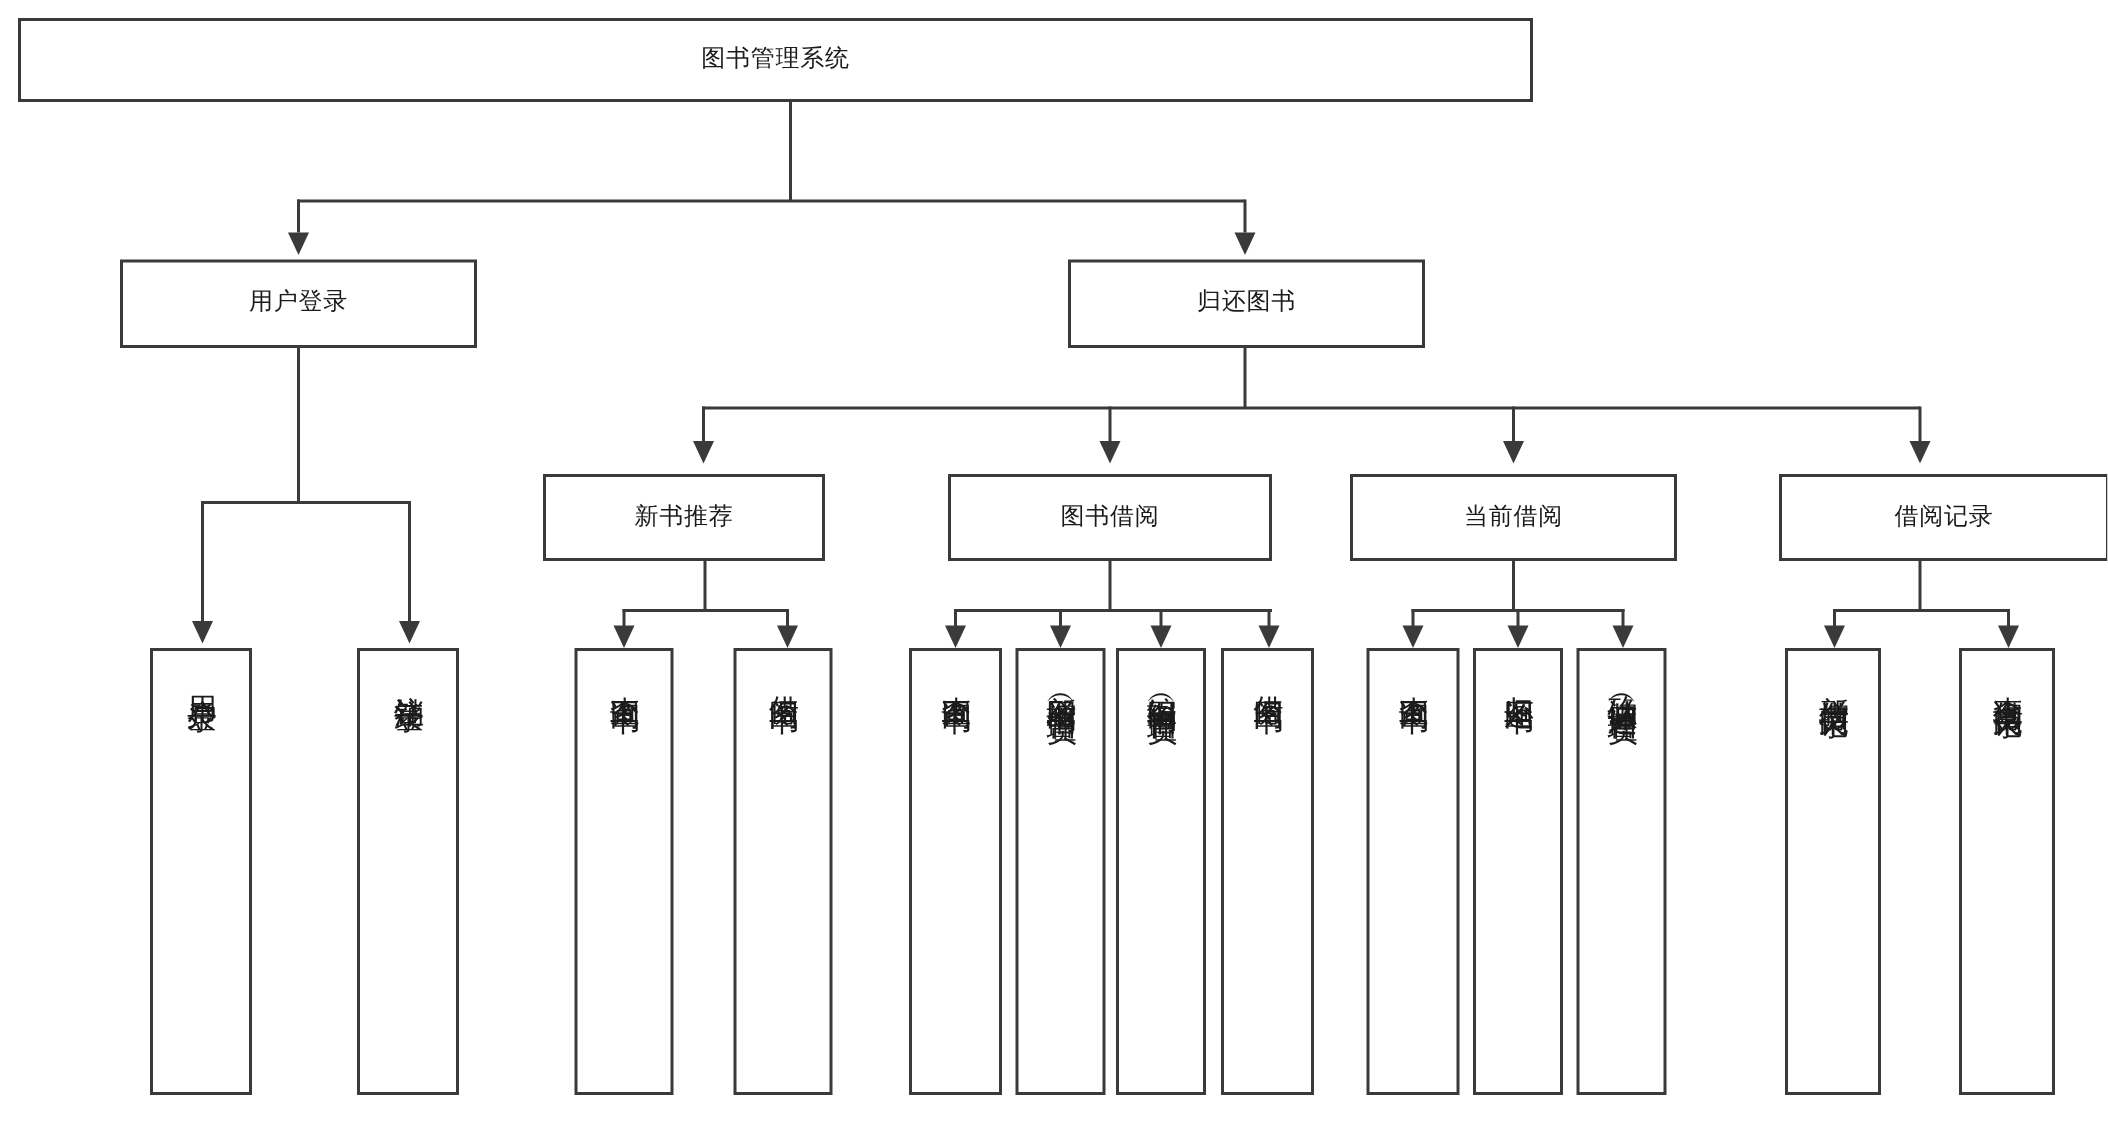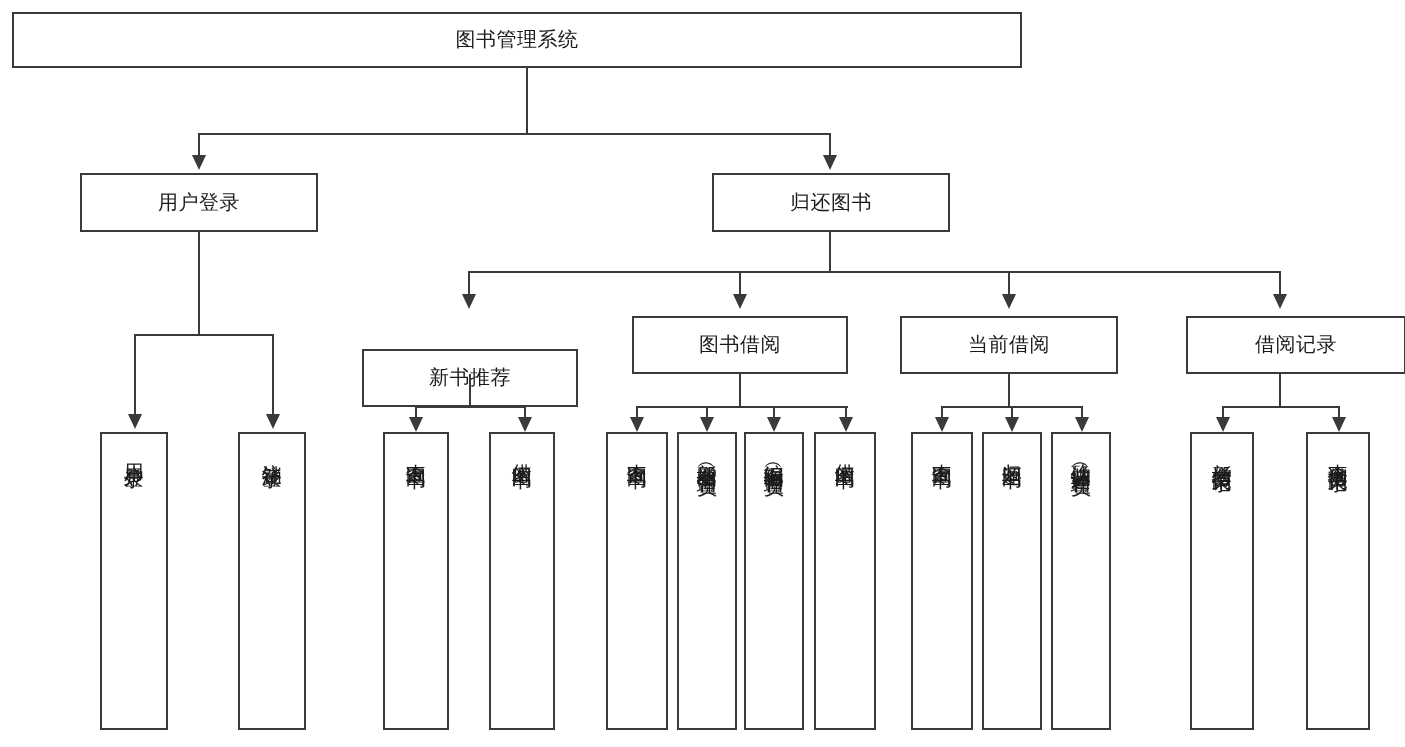--- a/index.html
+++ b/index.html
@@ -24,21 +24,21 @@
     position: absolute;
     box-sizing: border-box;
     background: #ffffff;
     border: 2px solid #3a3a3a;
     display: flex;
     align-items: center;
     justify-content: center;
     color: #1b1b1b;
   }
   .node .label {
-    font-size: 20px;
+    font-size: 16px;
     line-height: 1.18;
     letter-spacing: 0.5px;
     white-space: nowrap;
     text-align: center;
   }
 
   
   .node.horiz .label {
     writing-mode: horizontal-tb;
   }
@@ -125,21 +125,21 @@
   <div class="hline" style="left:468px; top:271px; width:812px;"></div>
   <div class="vline" style="left:468px; top:271px; height:24px;"></div>
   <div class="arrow" style="left:462px; top:294px;"></div>
   <div class="vline" style="left:739px; top:271px; height:24px;"></div>
   <div class="arrow" style="left:733px; top:294px;"></div>
   <div class="vline" style="left:1008px; top:271px; height:24px;"></div>
   <div class="arrow" style="left:1002px; top:294px;"></div>
   <div class="vline" style="left:1279px; top:271px; height:24px;"></div>
   <div class="arrow" style="left:1273px; top:294px;"></div>
 
-  <div class="node horiz" style="left:362px; top:316px; width:216px; height:58px;margin-top:33px;">
+  <div class="node horiz" style="left:362px; top:316px; width:188px; height:58px;">
     <span class="label">新书推荐</span>
   </div>
   <div class="node horiz" style="left:632px; top:316px; width:216px; height:58px;">
     <span class="label">图书借阅</span>
   </div>
   <div class="node horiz" style="left:900px; top:316px; width:218px; height:58px;">
     <span class="label">当前借阅</span>
   </div>
   <div class="node horiz" style="left:1186px; top:316px; width:220px; height:58px;">
     <span class="label">借阅记录</span>

